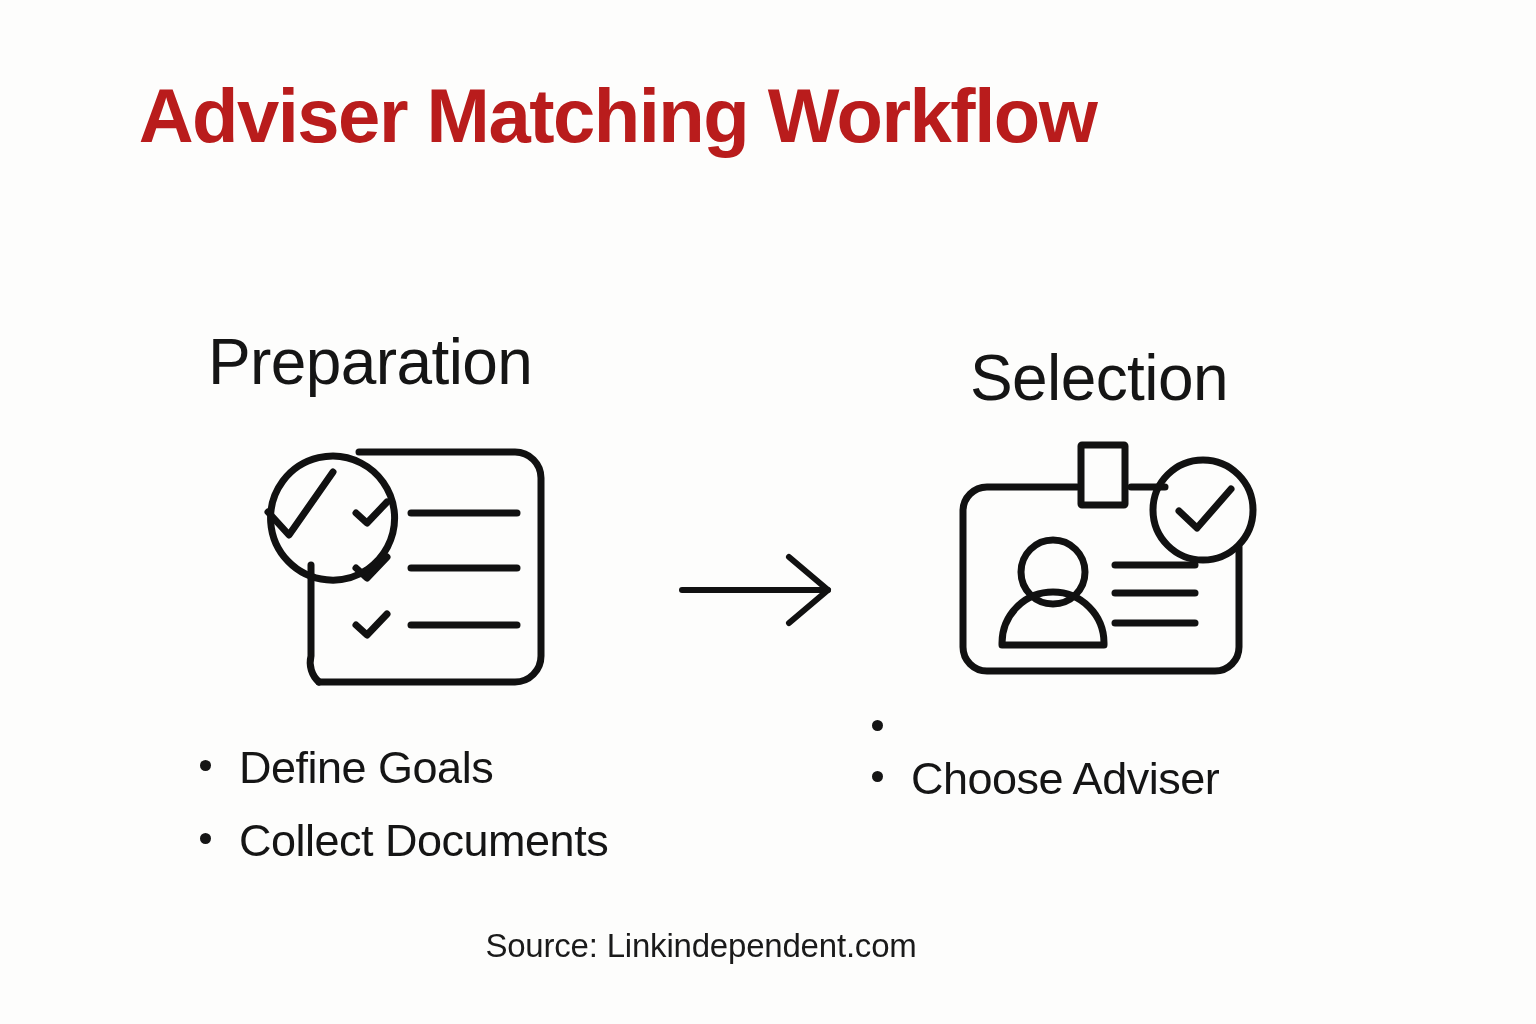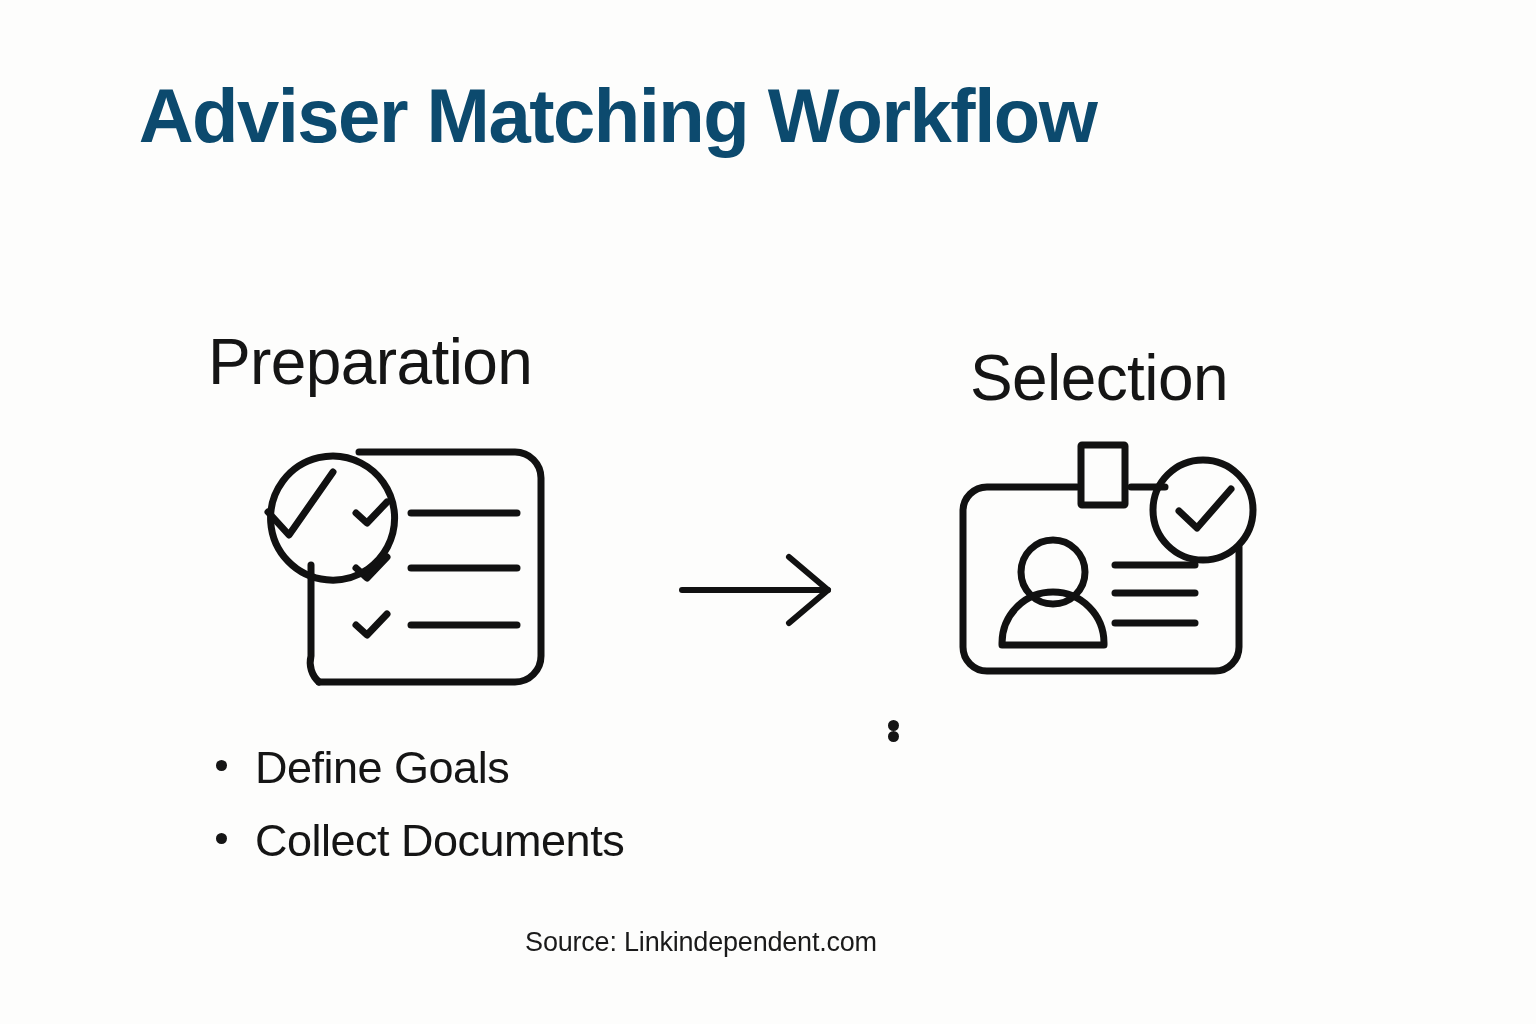--- a/index.html
+++ b/index.html
@@ -25,21 +25,21 @@
   .title {
     position: absolute;
     left: 0;
     top: 78px;
     width: 1235px;
     text-align: center;
     font-size: 76px;
     font-weight: 700;
     letter-spacing: -1.5px;
     line-height: 1.0;
-    color: #0c4a6e;
+    color: #b91c1c;
     white-space: nowrap;
   }
   .subtitle {
     position: absolute;
     left: 0;
     top: 198px;
     width: 1536px;
     text-align: center;
     font-size: 49px;
     font-weight: 400;
@@ -80,21 +80,21 @@
     height: 280px;
   }
   .icon-wrap svg { display: block; }
   .icon-left  { position: absolute; left: 55px; top: 0; }
   .icon-right { position: absolute; left: 115px; top: 5px; }
 
   
   .bullets {
     position: absolute;
     top: 402px;
-    left: 16px;
+    left: 0;
     width: 100%;
     list-style: none;
     margin: 0;
     padding: 0;
     text-align: right;
   }
   .bullets li {
     display: flex;
     align-items: baseline;
     font-size: 45px;
@@ -125,21 +125,21 @@
     top: 545px;
   }
 
   
   .source {
     position: absolute;
     left: 0;
     top: 927px;
     width: 1402px;
     text-align: center;
-    font-size: 27px;
+    font-size: 33px;
     font-weight: 400;
     letter-spacing: -0.2px;
     color: #1a1a1a;
     white-space: nowrap;
   }
 </style>
 </head>
 <body>
 
 <div class="canvas">
@@ -216,19 +216,20 @@
         </svg>
       </span>
     </div>
 
     <ul class="bullets">
       <li>
         <span class="bullet-dot"></span>
       </li>
       <li>
         <span class="bullet-dot"></span>
+        <span>Choose Adviser</span>
       </li>
     </ul>
   </div>
 
   <div class="source">Source: Linkindependent.com</div>
 
 </div>
 
 </body></html>

